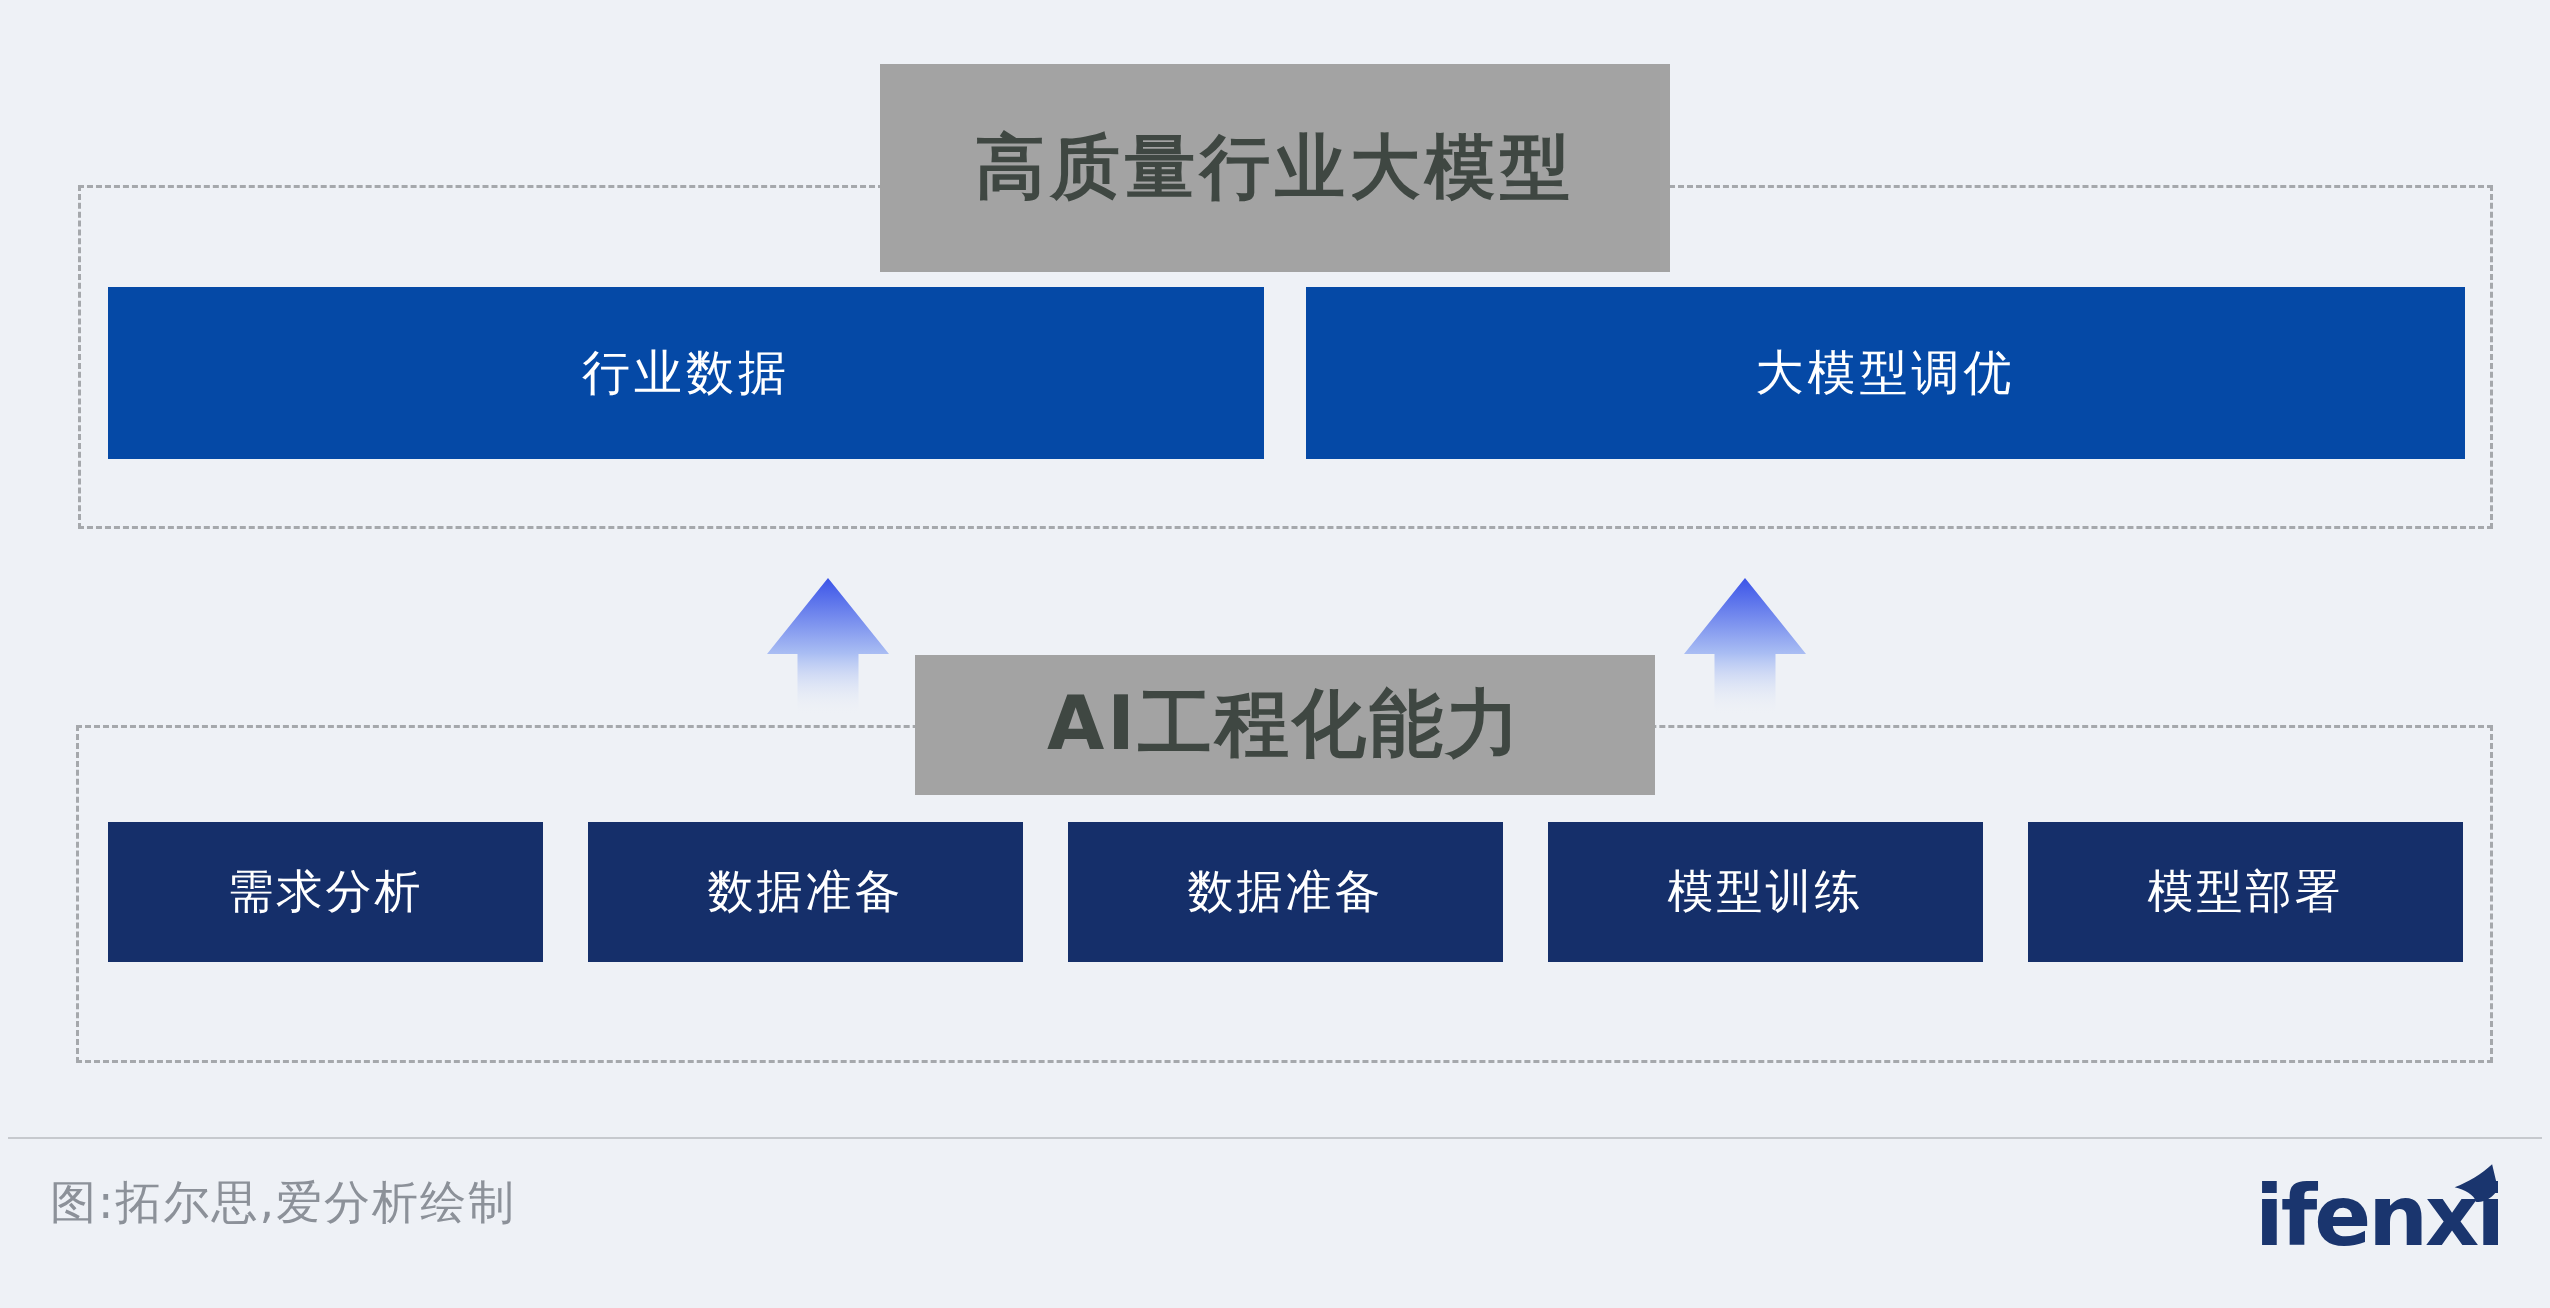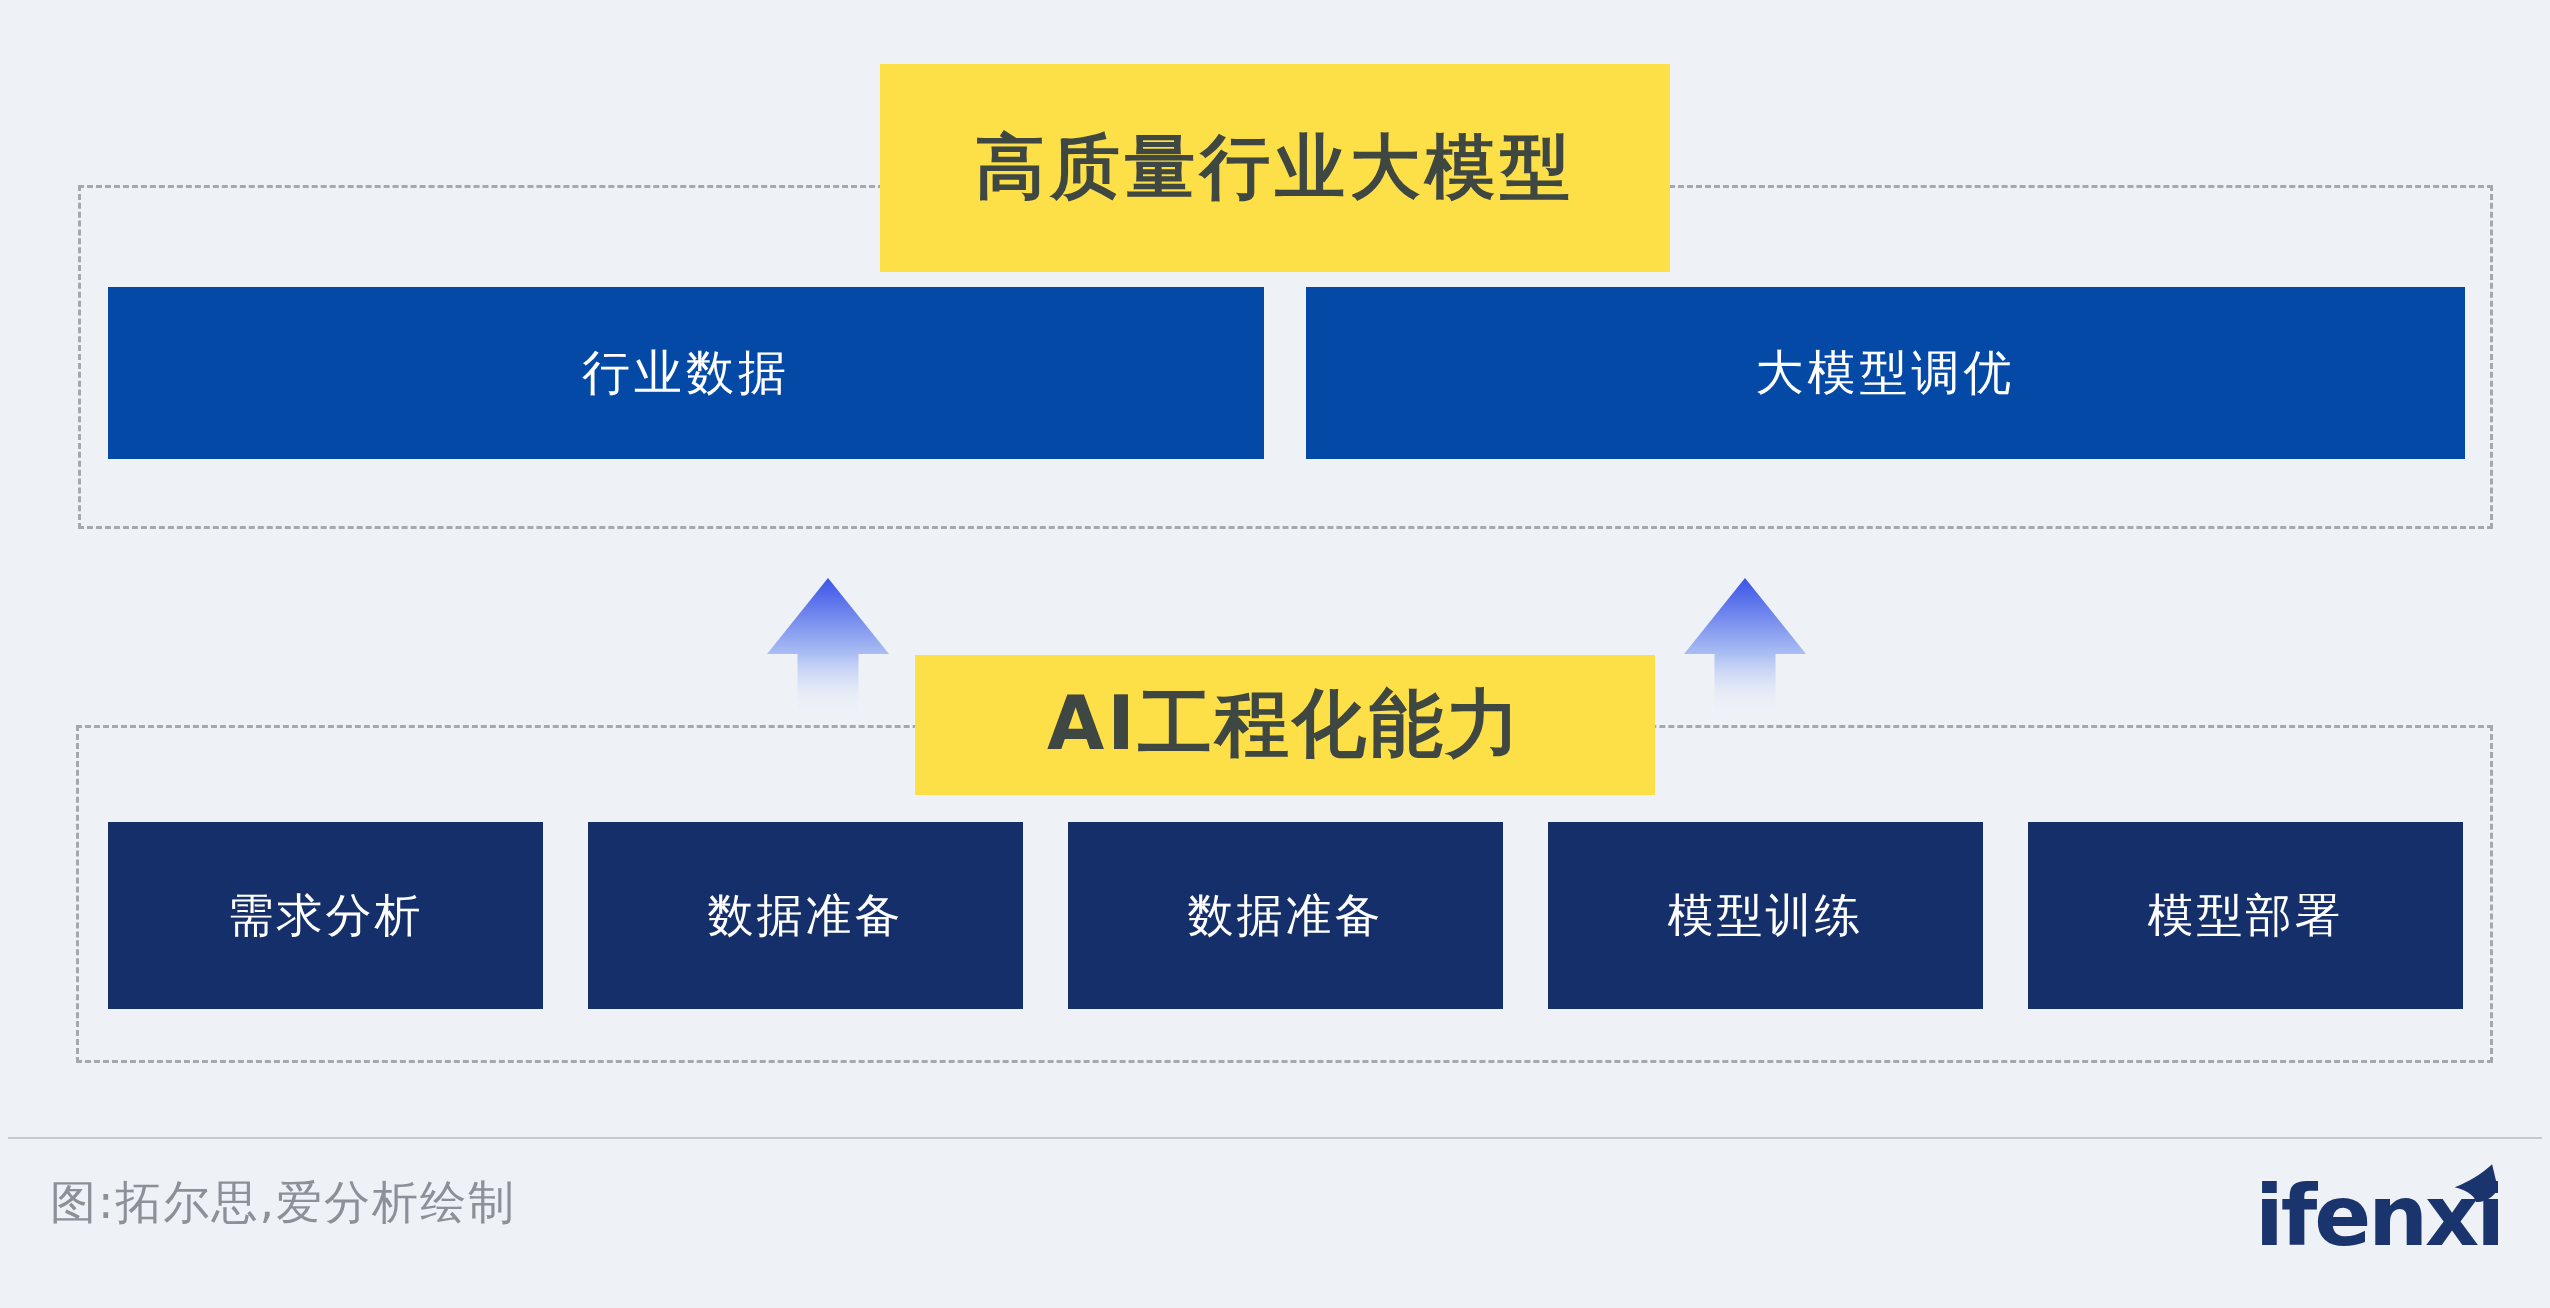--- a/index.html
+++ b/index.html
@@ -18,21 +18,21 @@
     z-index: 1;
   }
   #frame-top    { left: 78px;  top: 185px; width: 2415px; height: 344px; }
   #frame-bottom { left: 76px;  top: 725px; width: 2417px; height: 338px; }
 
   .title-band {
     position: absolute;
     display: flex;
     align-items: center;
     justify-content: center;
-    background: #fde047;
+    background: #a3a3a3;
     z-index: 3;
     white-space: nowrap;
   }
   #band-top    { left: 880px; top: 64px;  width: 790px; height: 208px; }
   #band-bottom { left: 915px; top: 655px; width: 740px; height: 140px; }
 
   .section-title {
     font-weight: 700;
     color: #3f4742;
     letter-spacing: 5px;
@@ -62,21 +62,21 @@
     width: 122px;
     height: 137px;
     z-index: 2;
   }
   #arrow-1 { left: 767px; }
   #arrow-2 { left: 1684px; }
 
   .navy-box {
     position: absolute;
     top: 822px;
-    height: 187px;
+    height: 140px;
     width: 435px;
     background: #152f6a;
     color: #ffffff;
     display: flex;
     align-items: center;
     justify-content: center;
     font-size: 46px;
     letter-spacing: 3px;
     z-index: 2;
   }

